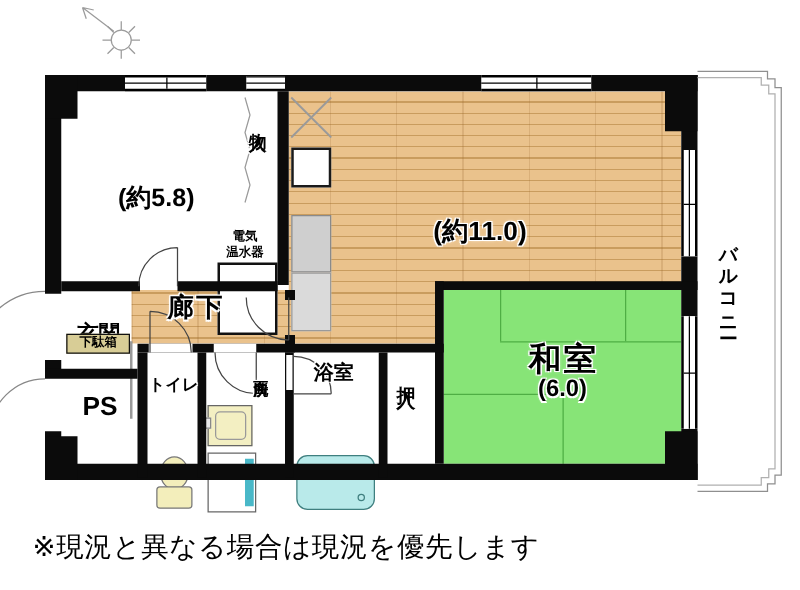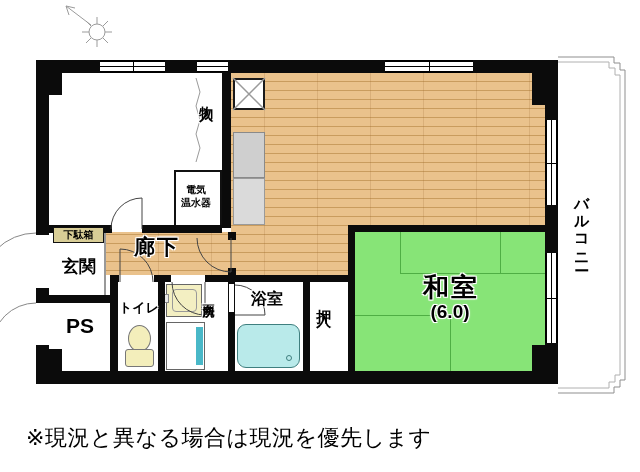--- a/index.html
+++ b/index.html
@@ -17,21 +17,21 @@
           repeating-linear-gradient(180deg, #eac28c 0 8px, #c99c5e 8px 9px);
         clip-path:polygon(126px 0,440px 0,440px 159px,243px 159px,243px 202px,0 202px,0 159px,126px 159px);}
   .tatami{position:absolute;left:355px;top:232px;width:190px;height:139px;background:#87e477;}
   .tline{position:absolute;background:#4fae44;}
   .win-h{position:absolute;background:#fff;border-top:2px solid #000;border-bottom:2px solid #000;box-sizing:border-box;}
   .win-h .mid{position:absolute;left:0;right:0;top:4px;height:1px;background:#000;}
   .win-h .tick{position:absolute;left:50%;top:0;bottom:0;width:1px;background:#000;}
   .win-v{position:absolute;background:#fff;border-left:2px solid #000;border-right:2px solid #000;box-sizing:border-box;}
   .win-v .mid{position:absolute;top:0;bottom:0;left:4px;width:1px;background:#000;}
   .win-v .tick{position:absolute;top:50%;left:0;right:0;height:1px;background:#000;}
-  .fixture{position:absolute;box-sizing:border-box;}
+  .fixture{position:absolute;box-sizing:border-box;margin-top:40px;}
   #svg-overlay{position:absolute;left:0;top:0;pointer-events:none;}
   .note{position:absolute;left:26px;top:423px;font-size:22px;font-weight:normal;color:#000;letter-spacing:0.5px;}
 </style>
 </head>
 <body>
 
 <div id="canvas">
 
   <div class="wood"></div>
   <div class="tatami">
@@ -130,21 +130,23 @@
     <polyline points="196,78 200,92 196,106 200,120 196,134 200,148 196,162" stroke="#9a9a9a" fill="none"></polyline>
     <path d="M 558 57 H 614 V 63 H 620 V 70 H 625 V 380 H 620 V 387 H 614 V 393 H 558" stroke="#8f8f8f" fill="none"></path>
     <path d="M 558 62 H 609 V 68 H 615 V 75 H 620 V 375 H 615 V 382 H 609 V 388 H 558" stroke="#b0b0b0" fill="none"></path>
     <g stroke="#9b9b9b" stroke-width="1" fill="none">
       <circle cx="97" cy="32" r="8"></circle>
       <path d="M105 32 L112 32 M103 26 L108 21 M97 24 L97 17 M91 26 L86 21 M89 32 L82 32 M91 38 L86 43 M97 40 L97 47 M103 38 L108 43"></path>
       <path d="M 91 25 L 66 6 M 66 6 L 75 8 M 66 6 L 69 15"></path>
     </g>
   </svg>
 
+  <div class="lbl center" style="left:125px;top:149px;font-size:20px;">(約5.8)</div>
 
+  <div class="lbl center" style="left:384px;top:175px;font-size:21px;">(約11.0)</div>
 
   <div class="lbl center" style="left:451px;top:274px;font-size:26px;letter-spacing:2px;">和室</div>
   <div class="lbl center" style="left:450px;top:302px;font-size:19px;">(6.0)</div>
 
   <div class="lbl center" style="left:157px;top:236px;font-size:21px;letter-spacing:2px;">廊下</div>
   <div class="lbl center" style="left:79px;top:258px;font-size:17px;">玄関</div>
   <div class="lbl center" style="left:80px;top:315px;font-size:21px;">PS</div>
   <div class="lbl center" style="left:139px;top:301px;font-size:13px;">トイレ</div>
   <div class="lbl center" style="left:267px;top:291px;font-size:16px;">浴室</div>
 

